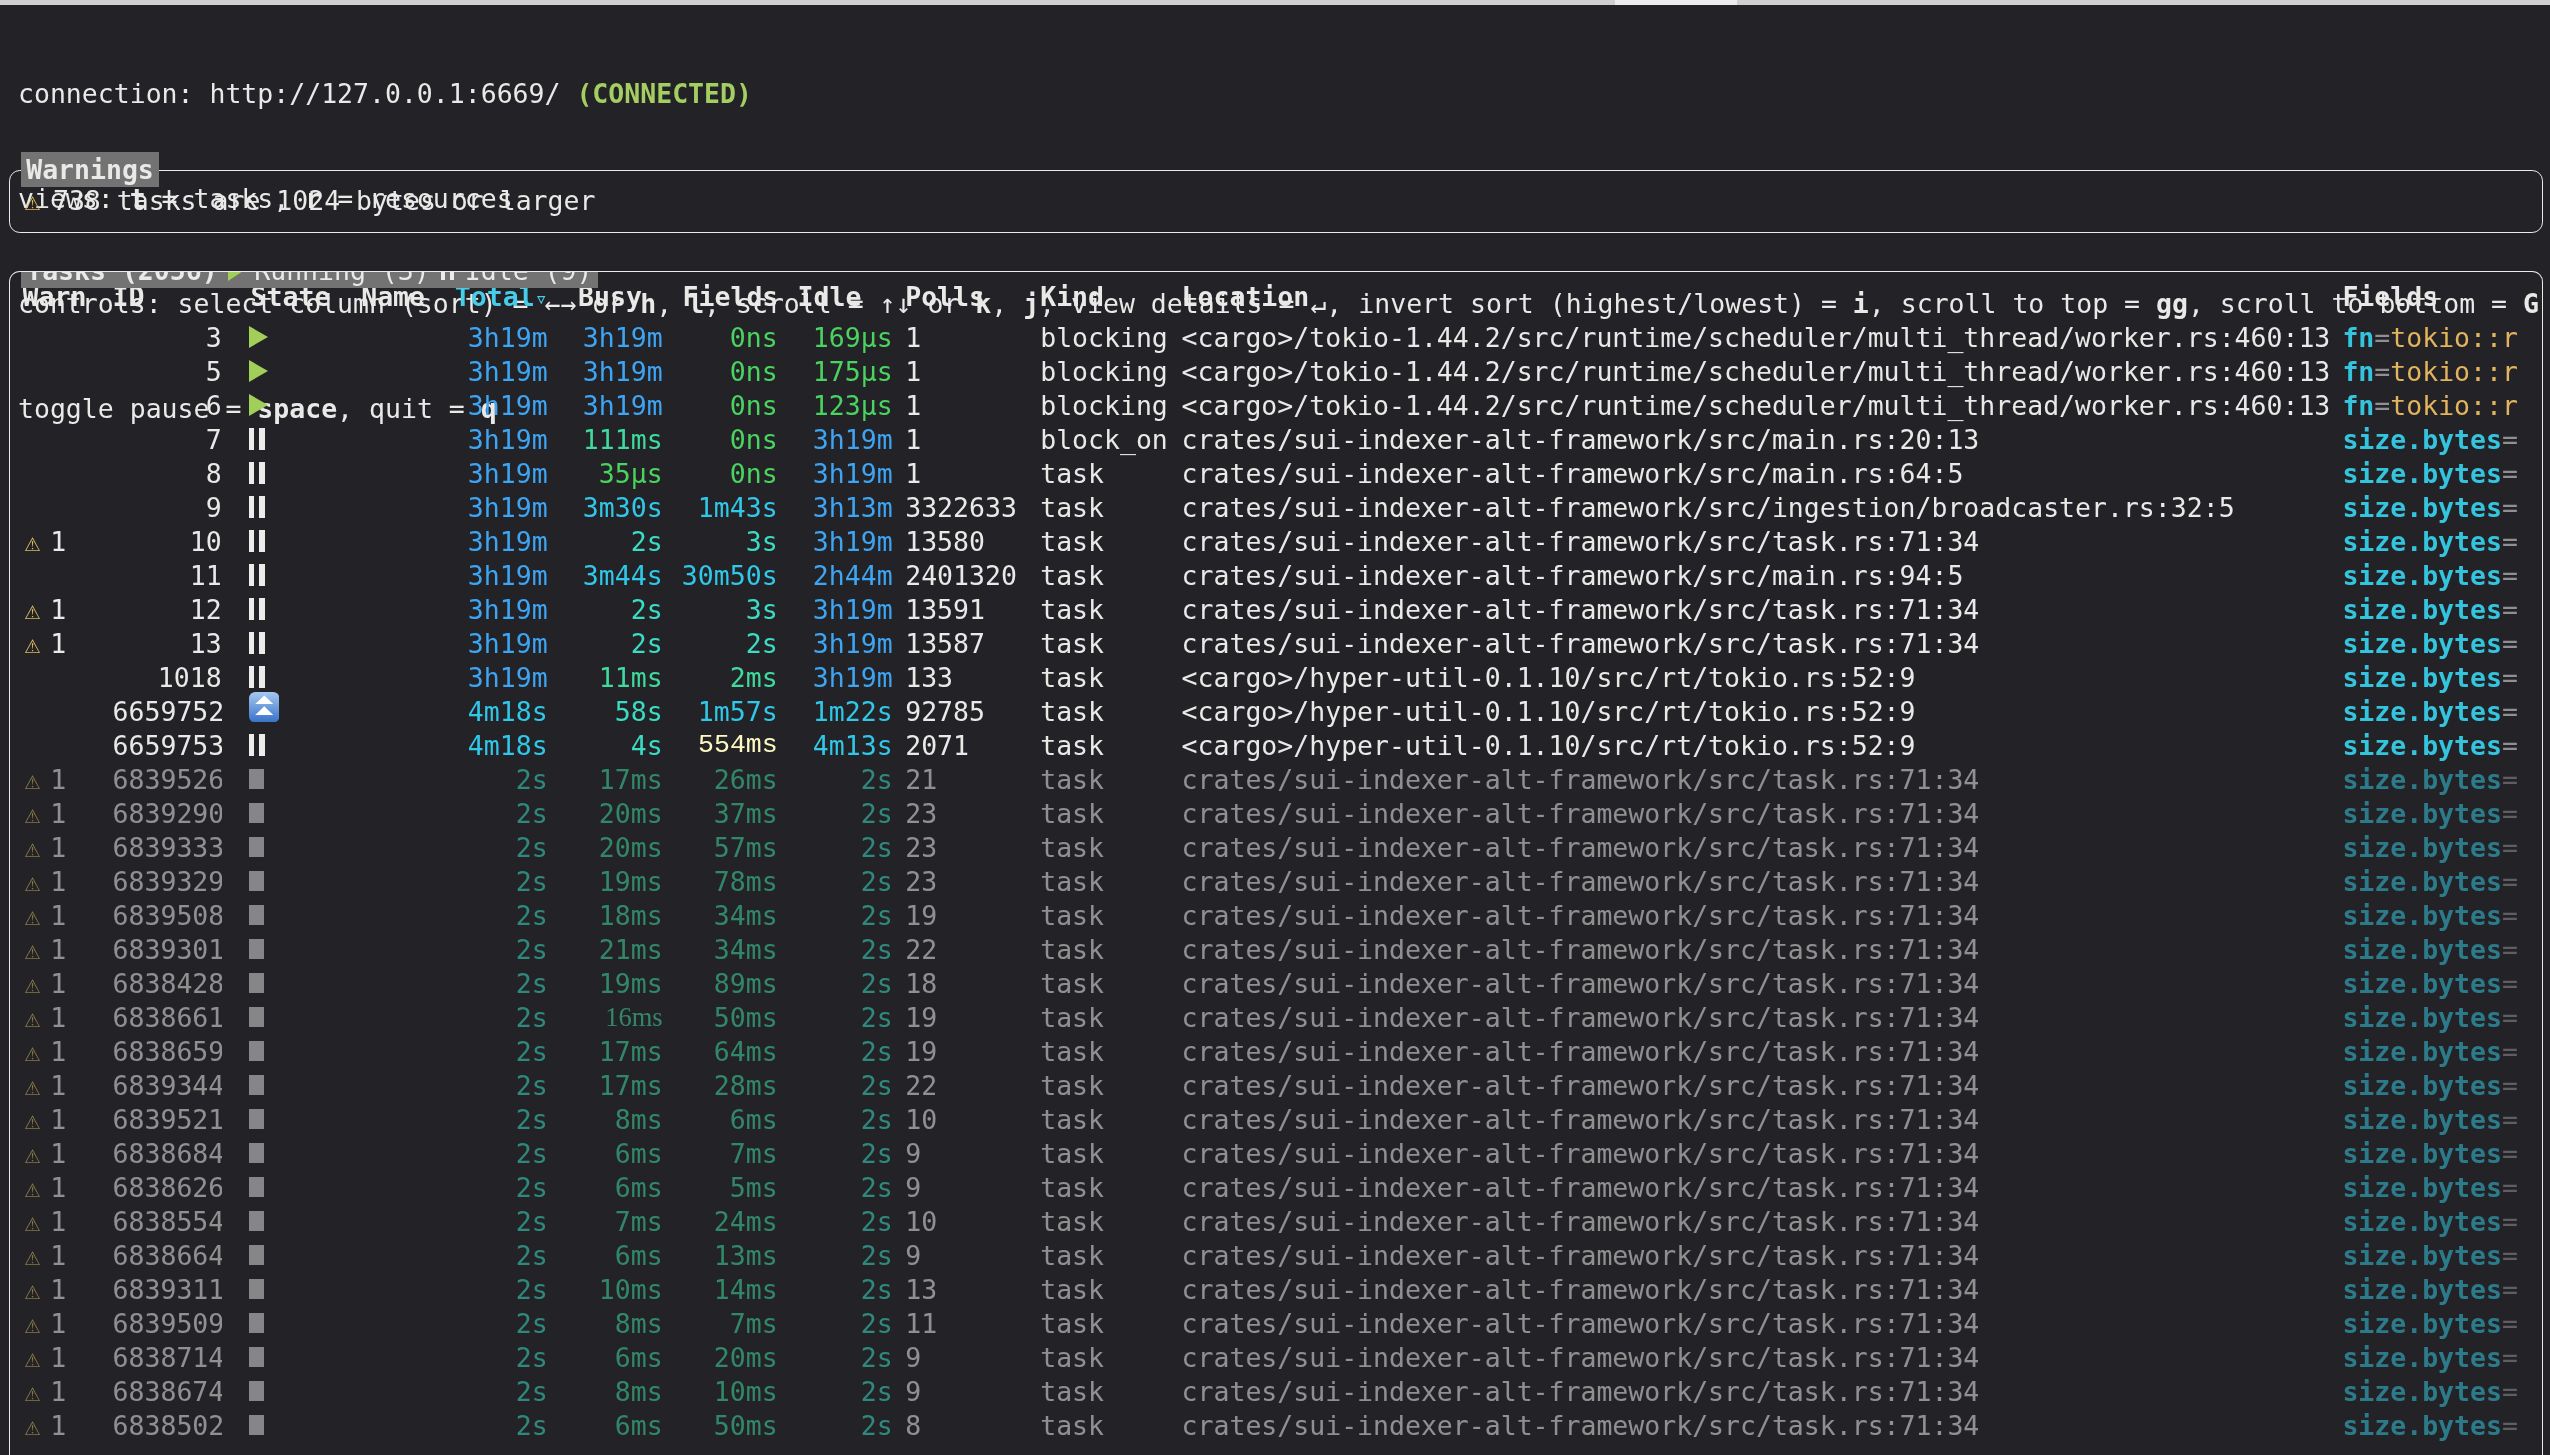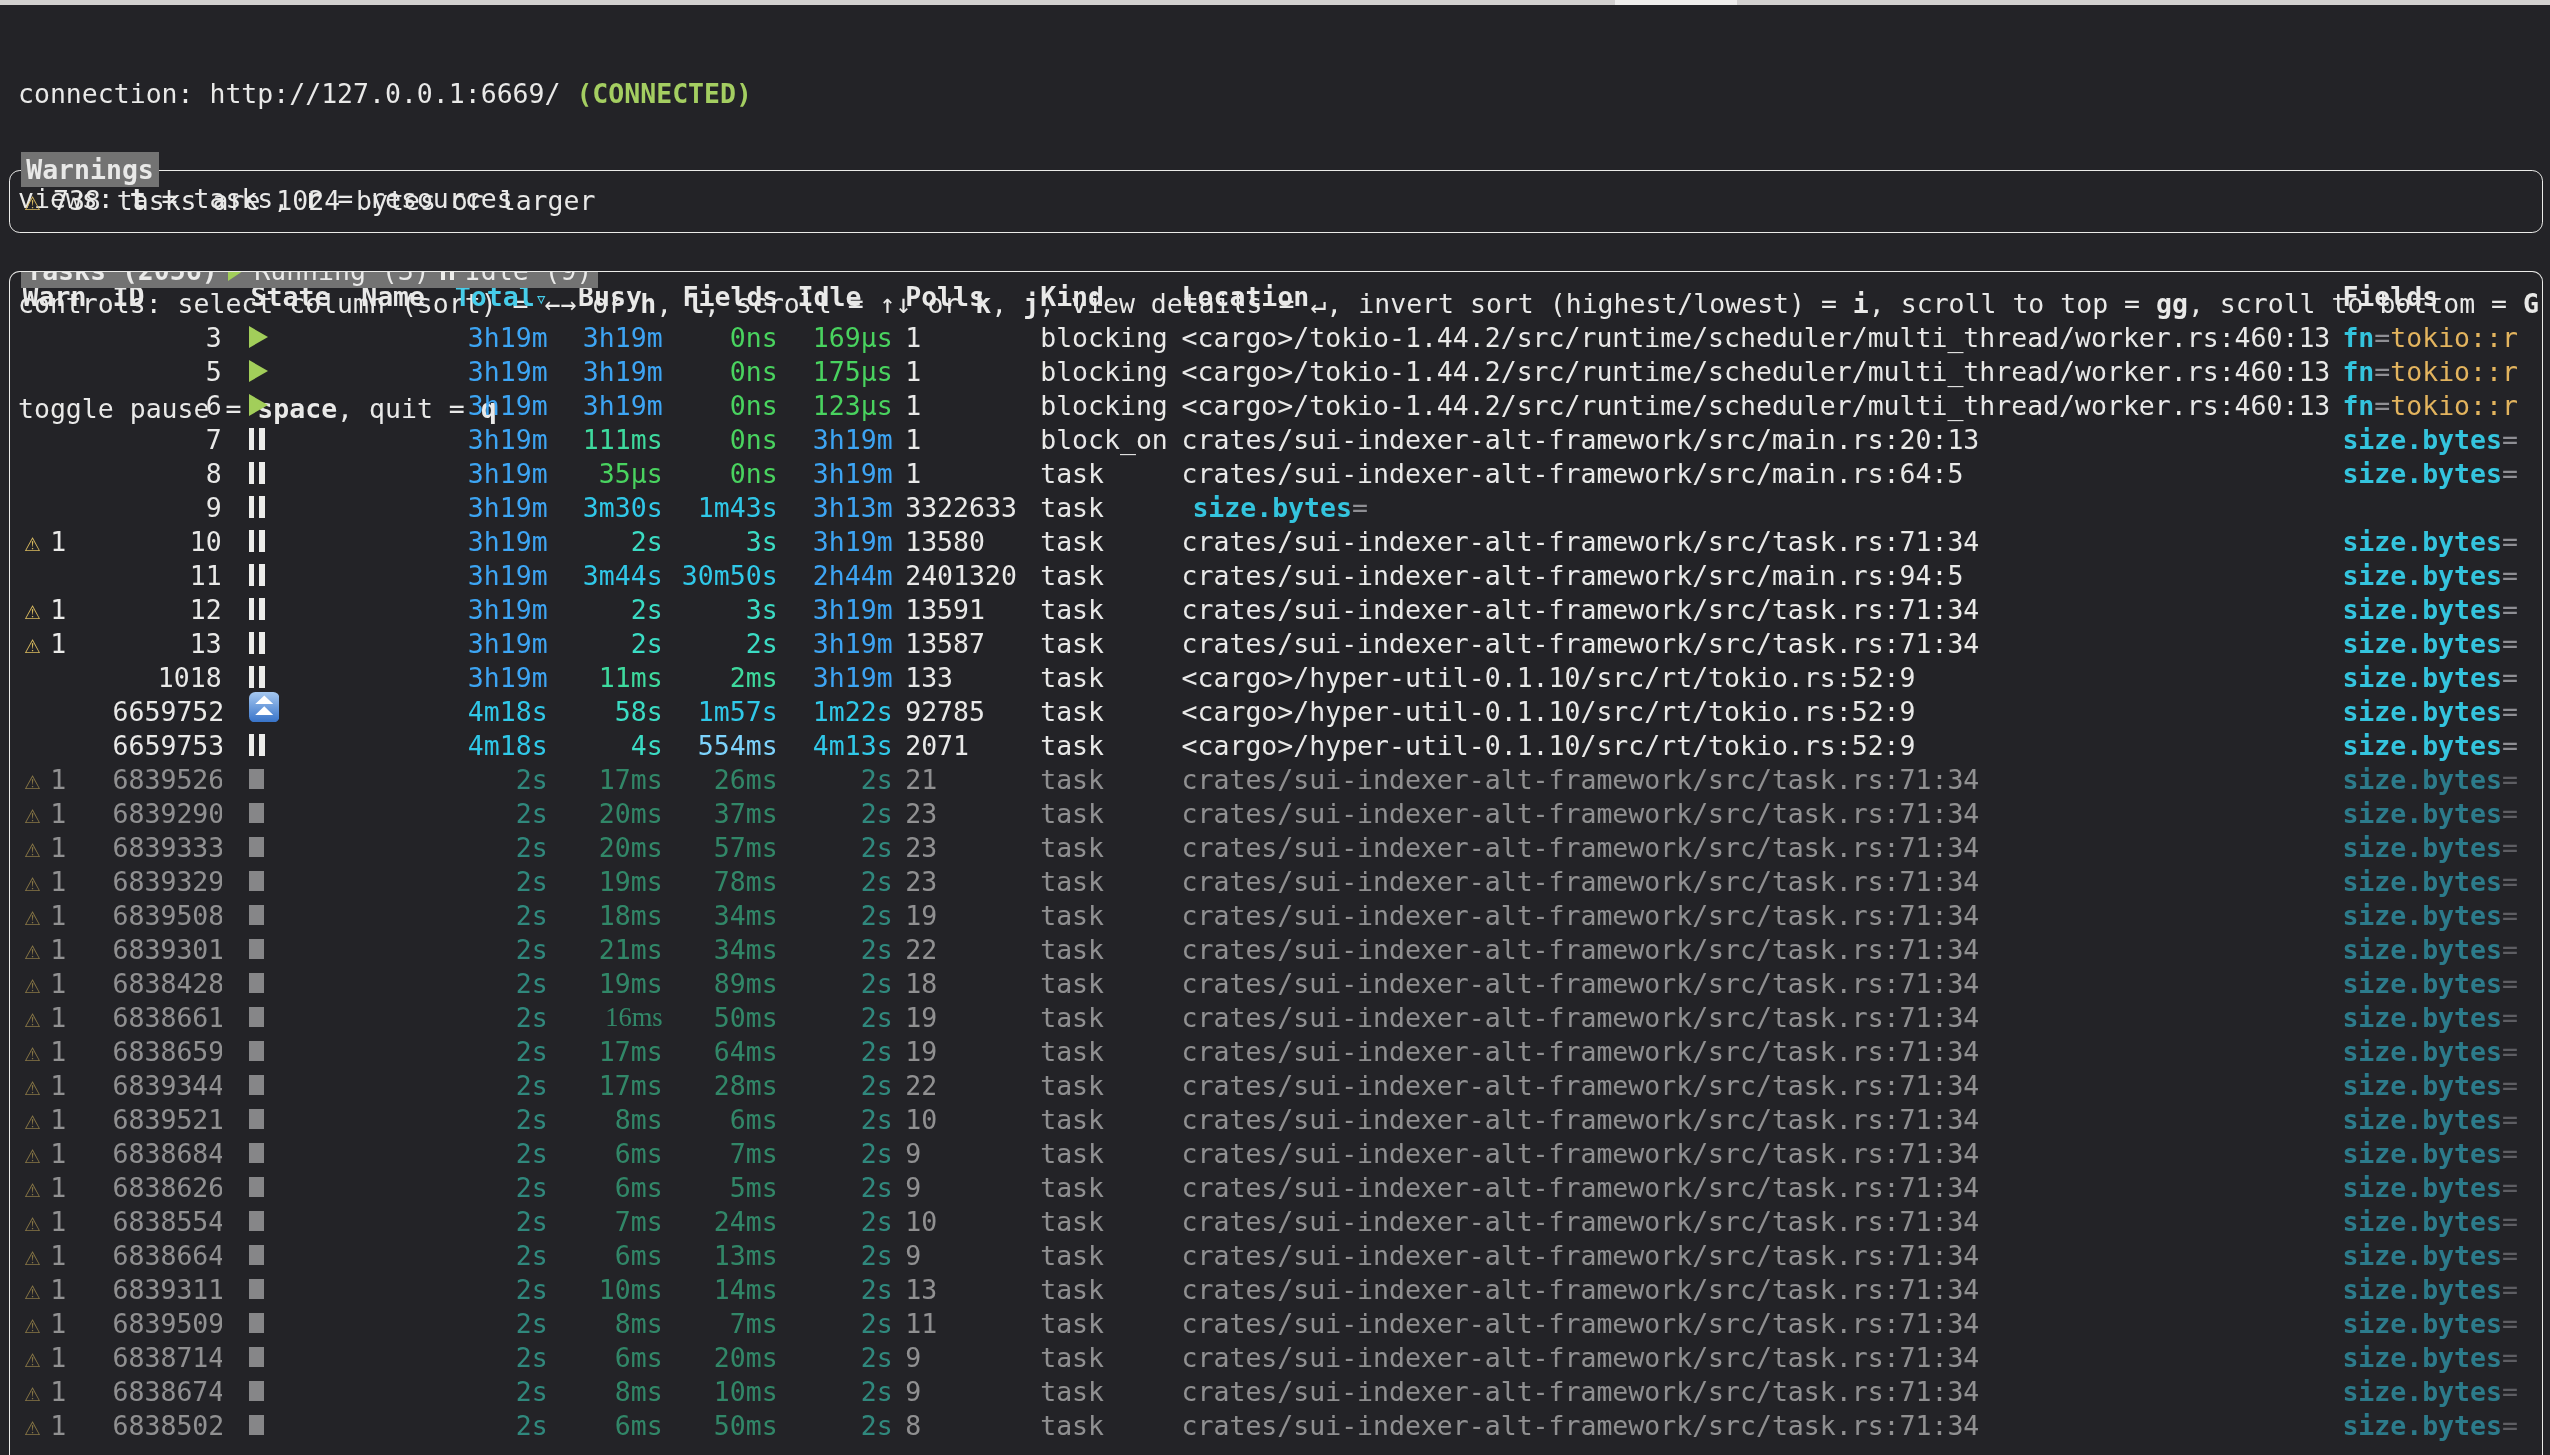--- a/index.html
+++ b/index.html
@@ -189,20 +189,21 @@
           <div class="c c-warn"></div>
           <div class="c c-id">9</div>
           <div class="c c-state"><span class="st-pause"><i></i><i></i></span></div>
           <div class="c "></div>
           <div class="c c-dur" style="color: rgb(61, 165, 244);">3h19m</div>
           <div class="c c-dur" style="color: rgb(48, 200, 232);">3m30s</div>
           <div class="c c-dur" style="color: rgb(48, 200, 232);">1m43s</div>
           <div class="c c-dur" style="color: rgb(61, 165, 244);">3h13m</div>
           <div class="c c-polls">3322633</div>
           <div class="c c-kind">task</div>
+          <div class="c ">crates/sui-indexer-alt-framework/src/ingestion/broadcaster.rs:32:5</div>
           <div class="c c-fields"><span class="f-key">size.bytes</span><span class="f-eq">=</span><span class="f-val"></span></div>
         </div>
         <div class="grid row">
           <div class="c c-warn"><span class="warn-glyph">⚠</span><span>1</span></div>
           <div class="c c-id">10</div>
           <div class="c c-state"><span class="st-pause"><i></i><i></i></span></div>
           <div class="c "></div>
           <div class="c c-dur" style="color: rgb(61, 165, 244);">3h19m</div>
           <div class="c c-dur" style="color: rgb(59, 220, 196);">2s</div>
           <div class="c c-dur" style="color: rgb(59, 220, 196);">3s</div>
@@ -292,21 +293,21 @@
           <div class="c ">&lt;cargo&gt;/hyper-util-0.1.10/src/rt/tokio.rs:52:9</div>
           <div class="c c-fields"><span class="f-key">size.bytes</span><span class="f-eq">=</span><span class="f-val"></span></div>
         </div>
         <div class="grid row">
           <div class="c c-warn"></div>
           <div class="c c-id">6659753</div>
           <div class="c c-state"><span class="st-pause"><i></i><i></i></span></div>
           <div class="c "></div>
           <div class="c c-dur" style="color: rgb(48, 200, 232);">4m18s</div>
           <div class="c c-dur" style="color: rgb(59, 220, 196);">4s</div>
-          <div class="c c-dur" style="color: #7dd3fc;">554ms</div>
+          <div class="c c-dur" style="color: #fef9c3; font-family: Liberation Mono, monospace;">554ms</div>
           <div class="c c-dur" style="color: rgb(48, 200, 232);">4m13s</div>
           <div class="c c-polls">2071</div>
           <div class="c c-kind">task</div>
           <div class="c ">&lt;cargo&gt;/hyper-util-0.1.10/src/rt/tokio.rs:52:9</div>
           <div class="c c-fields"><span class="f-key">size.bytes</span><span class="f-eq">=</span><span class="f-val"></span></div>
         </div>
         <div class="grid row dim">
           <div class="c c-warn"><span class="warn-glyph">⚠</span><span>1</span></div>
           <div class="c c-id">6839526</div>
           <div class="c c-state"><span class="st-done"></span></div>

